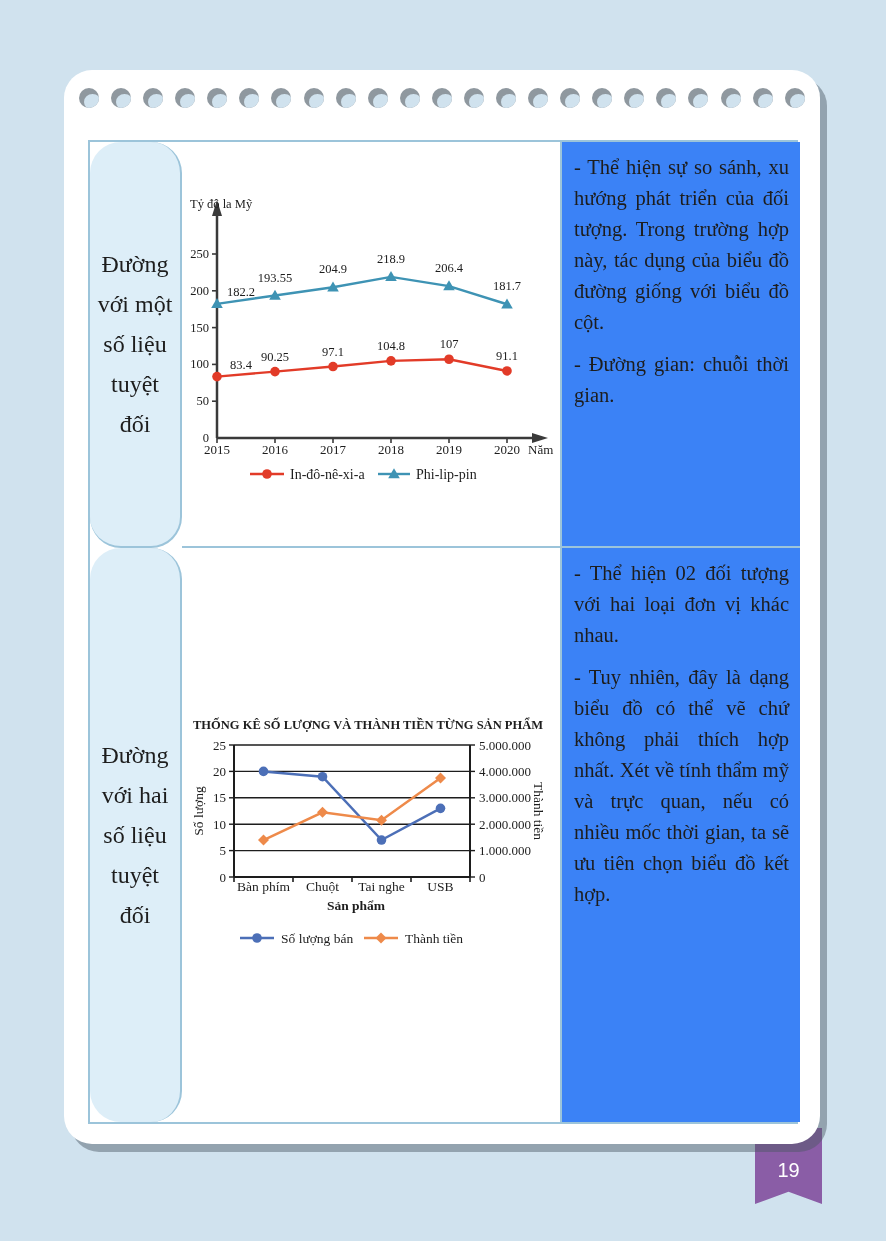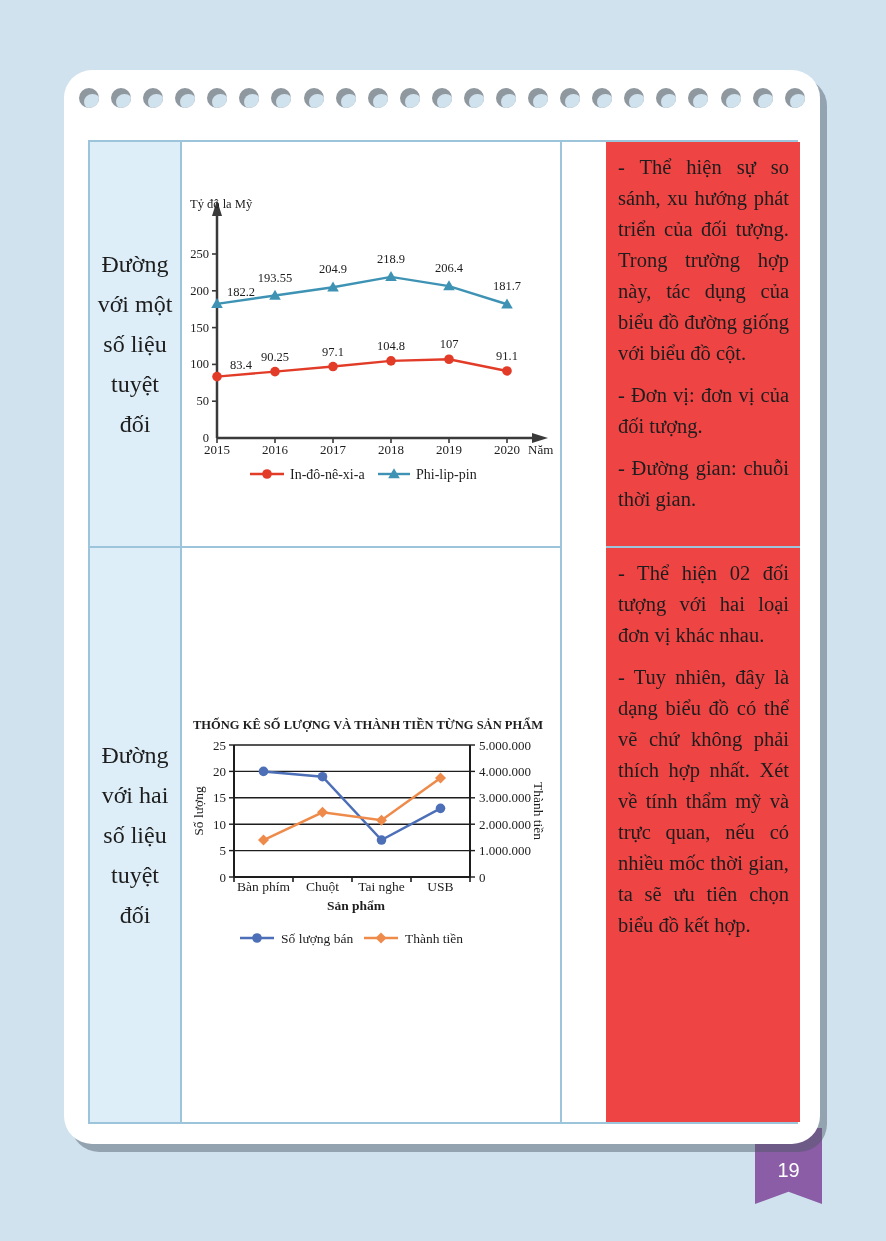--- a/index.html
+++ b/index.html
@@ -18,26 +18,26 @@
   .hole{position:relative;width:20px;height:20px;border-radius:50%;background:#8f989f;overflow:hidden;}
   .hole::after{content:"";position:absolute;left:5px;top:6px;width:17px;height:16px;border-radius:50%;background:#d0e2ee;}
   
   .doc-table{position:absolute;left:24px;top:70px;width:710px;
              display:grid;grid-template-columns:92px 380px 238px;grid-template-rows:406px 574px;
              border:2px solid #9cc4da;box-sizing:border-box;}
   .cell{border-right:2px solid #9cc4da;border-bottom:2px solid #9cc4da;box-sizing:border-box;padding-left:24px;}
   .cell.last-col{border-right:0;}
   .cell.last-row{border-bottom:0;}
   .label-cell{background:#ddeef8;display:flex;align-items:center;justify-content:center;
-              text-align:center;font-size:24px;line-height:40px;padding:0 3px;}
+              text-align:center;font-size:24px;line-height:40px;padding:0 3px;border-radius:31px;}
   .chart-cell{position:relative;background:#ffffff;}
   .chart-cell svg{position:absolute;left:0;}
   #chart1{top:0;}
   #chart2{top:150px;}
-  .notes-cell{background:#ef4444;padding:10px 11px 0 12px;margin-left:44px;}
+  .notes-cell{background:#3b82f6;padding:10px 11px 0 12px;}
   .notes-cell p{margin:0 0 11px 0;font-size:20.5px;line-height:31px;text-align:justify;}
   svg text{font-family:"Liberation Serif", serif;fill:#1d1d1d;}
 </style>
 </head>
 <body>
 
 <div class="stage">
 
   <div class="ribbon">
     <span>19</span>
@@ -143,21 +143,20 @@
               <circle cx="85" cy="332" r="4.8" fill="#e23b28"></circle>
               <text x="108" y="337" font-size="14">In-đô-nê-xi-a</text>
               <line x1="196" y1="332" x2="228" y2="332" stroke="#3e93b4" stroke-width="2.4"></line>
               <polygon points="212,326.2 206.2,336.2 217.8,336.2" fill="#3e93b4"></polygon>
               <text x="234" y="337" font-size="14">Phi-lip-pin</text>
             </g>
           </svg>
       </div>
       <div class="cell last-col notes-cell">
         <p>- Thể hiện sự so sánh, xu hướng phát triển của đối tượng. Trong trường hợp này, tác dụng của biểu đồ đường giống với biểu đồ cột.</p>
-        <p>- Đơn vị: đơn vị của đối tượng.</p>
         <p>- Đường gian: chuỗi thời gian.</p>
       </div>
 
       <div class="cell last-row label-cell">
         <span>Đường với hai số liệu tuyệt đối</span>
       </div>
       <div class="cell last-row chart-cell">
         <svg id="chart2" width="380" height="262" viewBox="0 0 380 262">
             <g>
               <text x="186" y="31" font-size="12.5" font-weight="bold" text-anchor="middle">THỐNG KÊ SỐ LƯỢNG VÀ THÀNH TIỀN TỪNG SẢN PHẨM</text>

